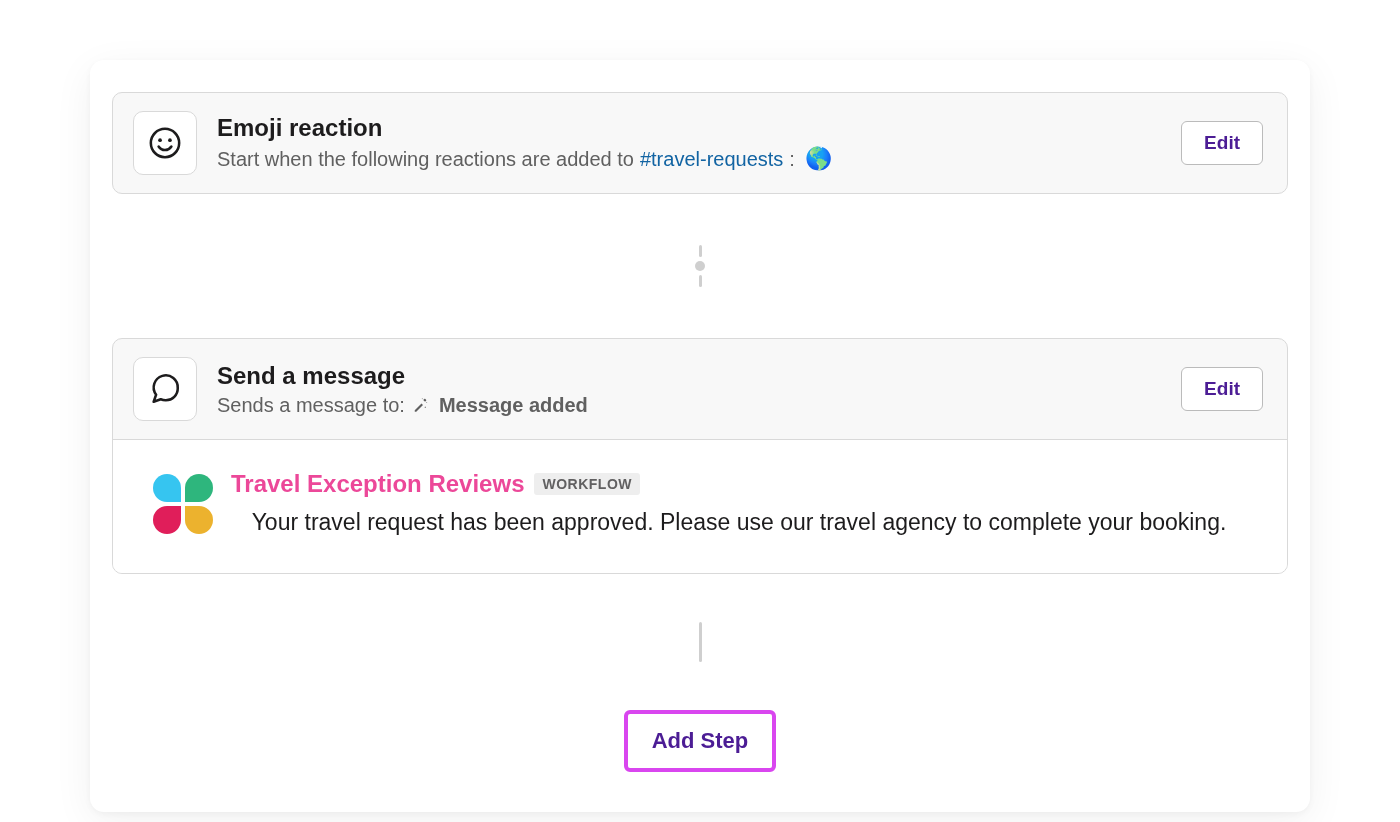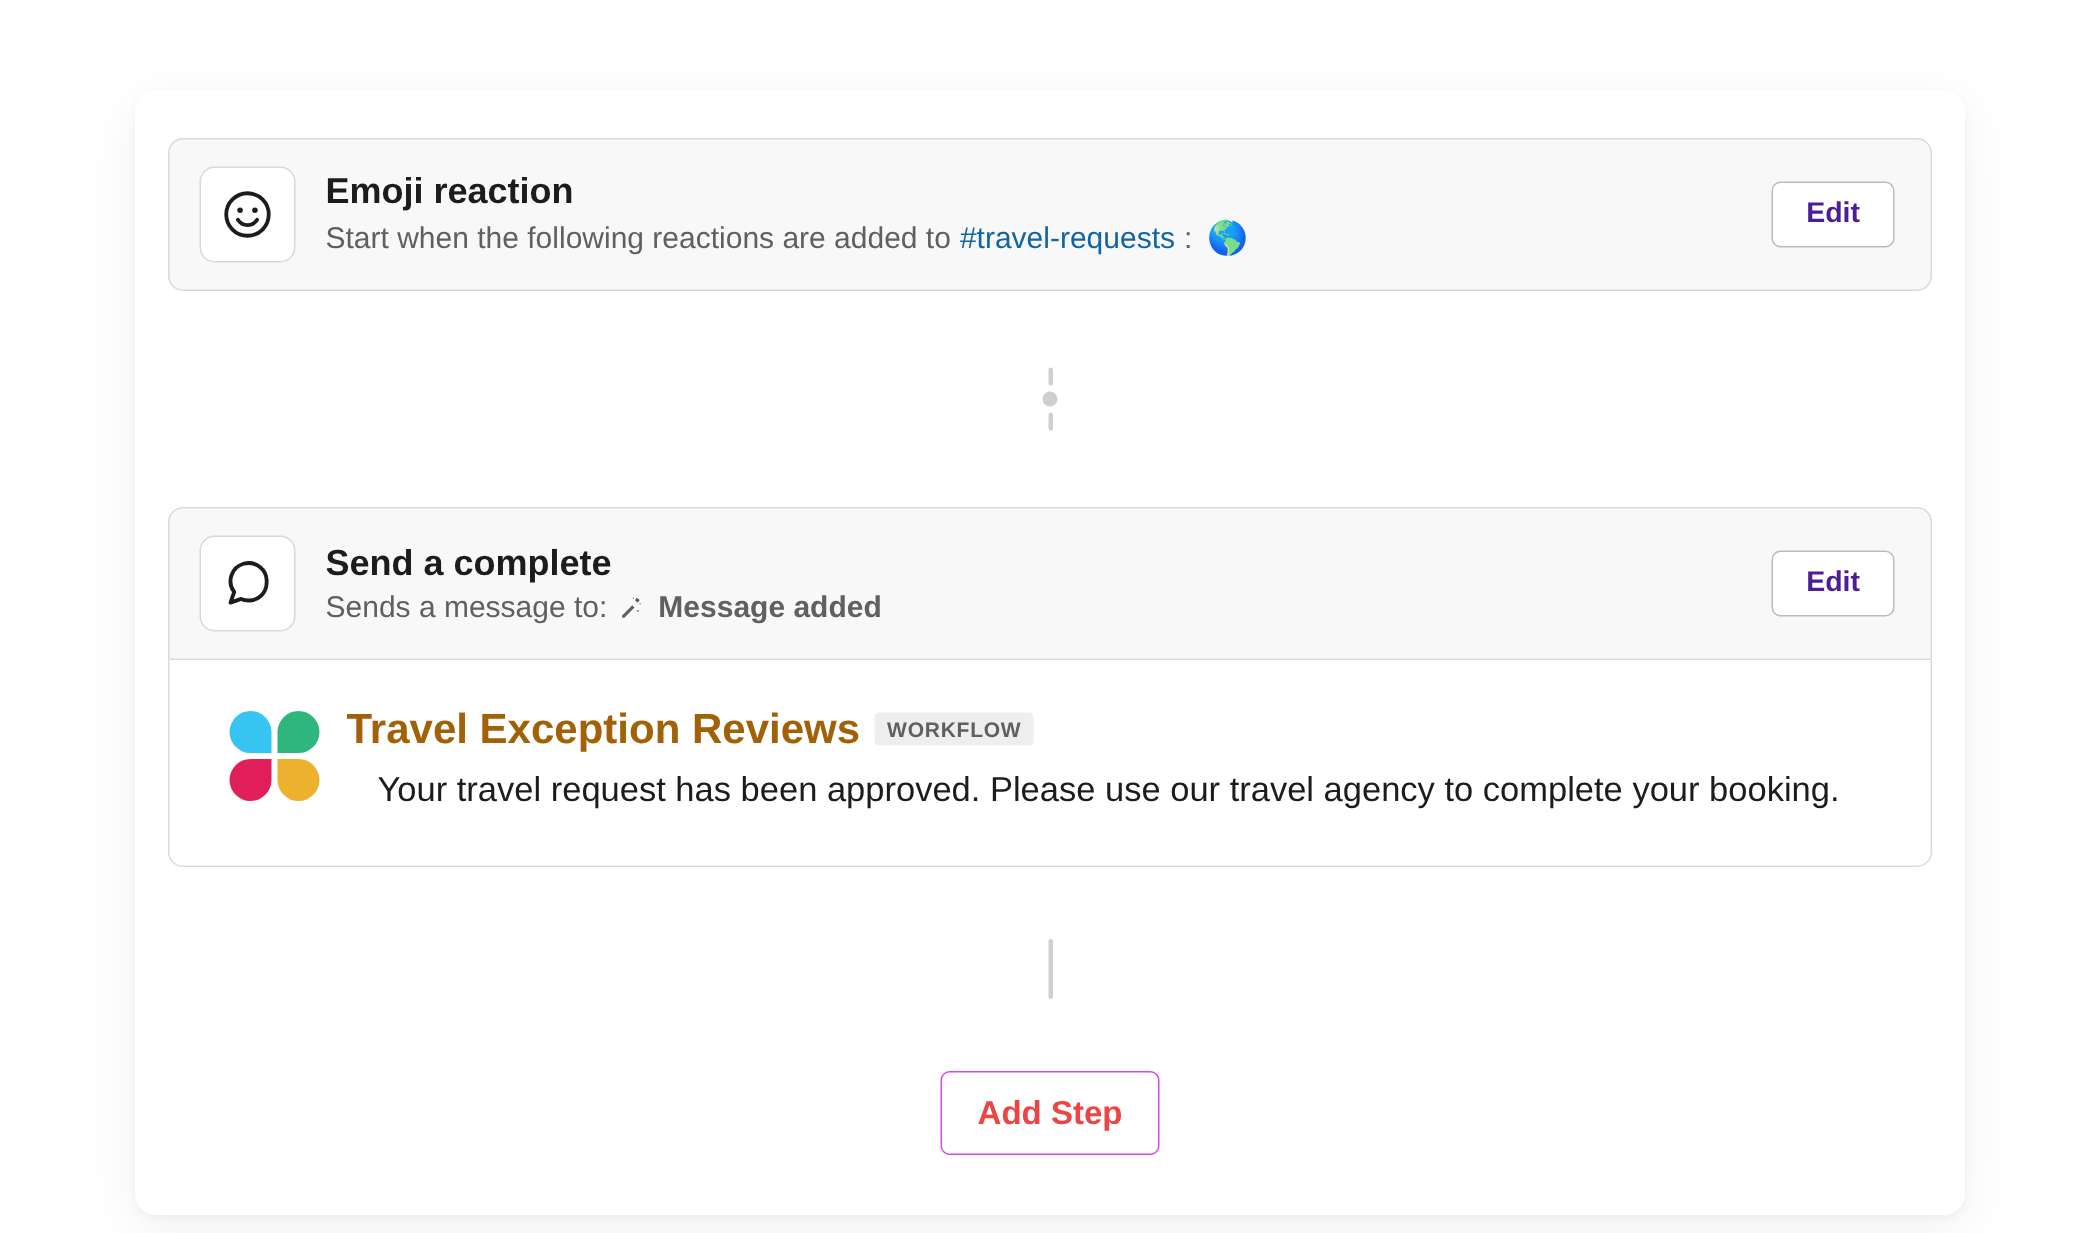--- a/index.html
+++ b/index.html
@@ -143,47 +143,47 @@
   .lp3 { background:#e01e5a; border-radius: 50% 0 50% 50%; }
   .lp4 { background:#ecb22e; border-radius: 0 50% 50% 50%; }
   .msg-content { flex: 1; }
   .msg-title-row {
     display: flex;
     align-items: center;
     gap: 10px;
     margin-bottom: 8px;
   }
   .msg-title {
-    font-size: 28px;
+    font-size: 24px;
     font-weight: 800;
-    color: #a16207;
+    color: #ec4899;
   }
   .badge {
     font-size: 14px;
     font-weight: 600;
     letter-spacing: 0.5px;
     color: #616061;
     background: #eee;
     padding: 3px 8px;
     border-radius: 3px;
   }
   .msg-text {
     font-size: 23px;
     color: #1d1c1d;
     line-height: 1.45;
     text-align: center;
   }
   .add-step-btn {
     background: #ffffff;
-    border: 1px solid #d946ef;
+    border: 4px solid #d946ef;
     border-radius: 6px;
     padding: 14px 24px;
     font-size: 22px;
     font-weight: 700;
-    color: #ef4444;
+    color: #4c1d95;
     cursor: pointer;
   }
 </style>
 </head>
 <body>
 
 <div class="panel">
 
   <div class="step-card">
     <div class="step-header">
@@ -215,21 +215,21 @@
   </div>
 
   <div class="step-card">
     <div class="step-header">
       <div class="step-icon-box">
         <svg width="34" height="34" viewBox="0 0 24 24" fill="none" stroke="#1d1c1d" stroke-width="1.8">
           <path d="M21 11.5a8.38 8.38 0 0 1-8.5 8.5 8.5 8.5 0 0 1-3.5-.74L4 21l1.74-5A8.5 8.5 0 1 1 21 11.5z" stroke-linejoin="round"></path>
         </svg>
       </div>
       <div class="step-text">
-        <div class="step-title">Send a complete</div>
+        <div class="step-title">Send a message</div>
         <div class="step-desc">
           <span>Sends a message to:</span>
           <span class="wand-icon">
             <svg width="18" height="18" viewBox="0 0 24 24" fill="#606060">
               <path d="M5 19l9-9 2 2-9 9H5v-2zm13.7-11.3l-2.4-2.4 1.4-1.4c.4-.4 1-.4 1.4 0l1 1c.4.4.4 1 0 1.4l-1.4 1.4zM19 14l1 1-1 1-1-1 1-1zm2-6l.7.7-.7.7-.7-.7.7-.7zM15 3l.7.7-.7.7-.7-.7L15 3z"></path>
             </svg>
           </span>
           <span class="thread-label">Message added</span>
         </div>
       </div>

